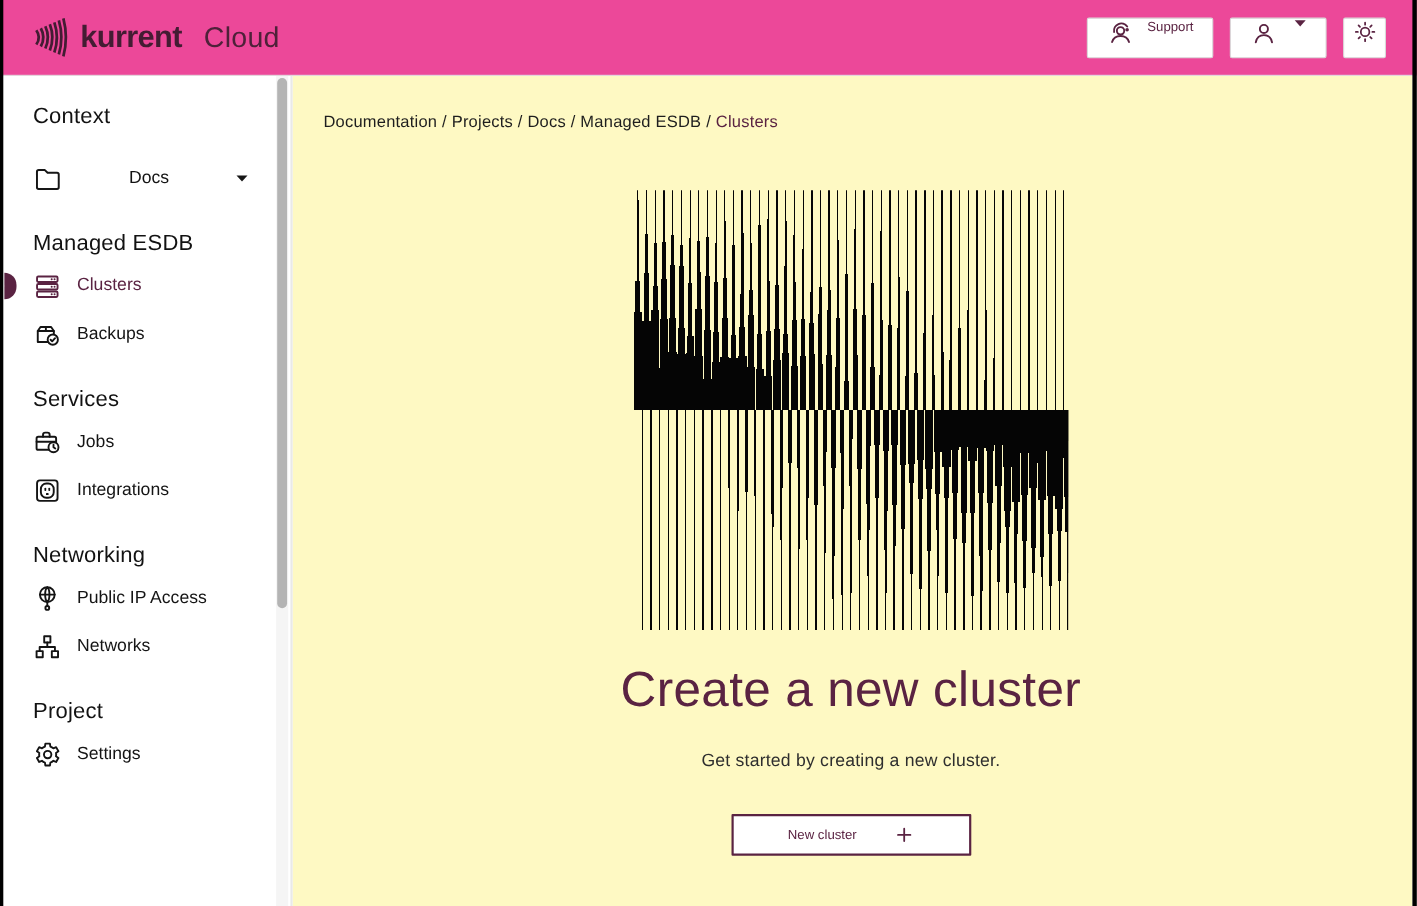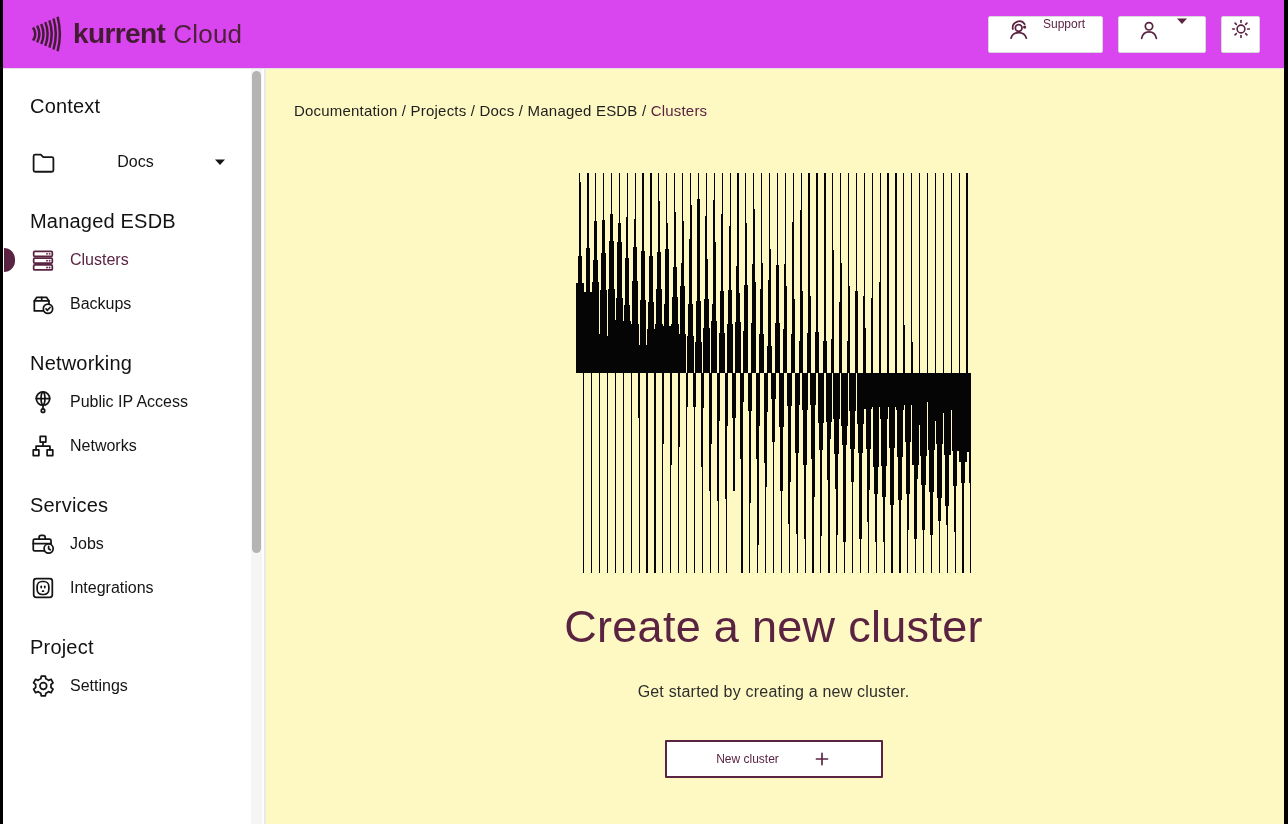--- a/index.html
+++ b/index.html
@@ -14,28 +14,28 @@
     --brand-dark: #431C33;
     --border: #d9d9d9;
   }
   .edge-bar { position: absolute; top: 0; height: 824px; background: #000; z-index: 60; }
   .edge-left { left: 0; width: 3px; }
   .edge-right { right: 0; width: 4px; }
 
   
   .app-header {
     position: absolute; left: 0; top: 0; width: 1288px; height: 69px;
-    background: #d946ef; border-bottom: 1px solid #e3e3e3;
+    background: #ec4899; border-bottom: 1px solid #e3e3e3;
     display: flex; align-items: center; padding: 0 28px 0 30px; z-index: 10;
   }
   .logo { display: flex; align-items: center; gap: 9px; }
   .logo-mark { display: flex; align-items: center; }
   .logo-text { display: flex; align-items: baseline; }
   .brand-name { font-size: 28px; font-weight: 700; letter-spacing: -0.6px; color: var(--brand-dark); }
-  .product-name { font-size: 26px; font-weight: 400; letter-spacing: 0.2px; color: #4E2139; margin-left: 8px; }
+  .product-name { font-size: 26px; font-weight: 400; letter-spacing: 0.2px; color: #4E2139; margin-left: 20px; }
   .header-actions { margin-left: auto; display: flex; align-items: center; gap: 15px; }
   .hbtn {
     display: flex; align-items: flex-start; gap: 11px; height: 37px;
     border: 1px solid var(--border); border-radius: 2px; background: #fff;
     color: var(--brand); font-size: 12px; font-weight: 500; padding: 0 17px; cursor: pointer;
     font-family: "Liberation Sans", sans-serif;
   }
   .hbtn .caret { margin-left: 3px; }
   .icon-btn { width: 39px; justify-content: center; padding: 0; }
   .ic { display: inline-flex; align-items: center; justify-content: center; }
@@ -201,47 +201,20 @@
                   <path d="M4 9.2h13.5M10.8 5.8v3.4"></path>
                   <circle cx="16.6" cy="16.4" r="4.3" fill="#fff"></circle>
                   <path d="M14.8 16.5l1.3 1.3 2.4-2.6"></path>
                 </svg>
               </span>
               <span>Backups</span>
             </div>
           </div>
         </div>
         <div class="side-section">
-          <div class="side-heading">Networking</div>
-          <div class="side-items">
-            <div class="side-item">
-              <span class="ic">
-                <svg width="26" height="26" viewBox="0 0 24 24" fill="none" stroke="currentColor" stroke-width="1.6" stroke-linecap="round" stroke-linejoin="round">
-                  <circle cx="12" cy="8.8" r="6.2"></circle>
-                  <path d="M12 2.6c-2.4 1.7-2.4 10.7 0 12.4M12 2.6c2.4 1.7 2.4 10.7 0 12.4M5.8 8.8h12.4"></path>
-                  <path d="M12 15v3.2"></path>
-                  <circle cx="12" cy="20" r="1.6"></circle>
-                </svg>
-              </span>
-              <span>Public IP Access</span>
-            </div>
-            <div class="side-item">
-              <span class="ic">
-                <svg width="26" height="26" viewBox="0 0 24 24" fill="none" stroke="currentColor" stroke-width="1.6" stroke-linecap="round" stroke-linejoin="round">
-                  <rect x="9.4" y="3.2" width="5.2" height="5.2"></rect>
-                  <rect x="3" y="15.6" width="5.2" height="5.2"></rect>
-                  <rect x="15.8" y="15.6" width="5.2" height="5.2"></rect>
-                  <path d="M12 8.4v3.8M12 12.2H5.6v3.4M12 12.2h6.4v3.4"></path>
-                </svg>
-              </span>
-              <span>Networks</span>
-            </div>
-          </div>
-        </div>
-        <div class="side-section">
           <div class="side-heading">Services</div>
           <div class="side-items">
             <div class="side-item">
               <span class="ic">
                 <svg width="26" height="26" viewBox="0 0 24 24" fill="none" stroke="currentColor" stroke-width="1.6" stroke-linecap="round" stroke-linejoin="round">
                   <rect x="3" y="7.4" width="16.4" height="11" rx="1.4"></rect>
                   <path d="M8.4 7.4V5.9c0-1 .8-1.9 1.9-1.9h1.8c1 0 1.9.9 1.9 1.9v1.5"></path>
                   <path d="M3 11.6h16.4"></path>
                   <circle cx="17.2" cy="16.2" r="4.2" fill="#fff"></circle>
                   <path d="M17.2 14.2v2.1l1.5 1"></path>
@@ -253,20 +226,47 @@
               <span class="ic">
                 <svg width="26" height="26" viewBox="0 0 24 24" fill="none" stroke="currentColor" stroke-width="1.6" stroke-linecap="round" stroke-linejoin="round">
                   <rect x="3.4" y="3.4" width="17.2" height="17.2" rx="2.4"></rect>
                   <rect x="6.6" y="6" width="10.8" height="12" rx="4.6"></rect>
                   <rect x="9.6" y="9.6" width="1.5" height="2.8" rx=".7" fill="currentColor" stroke="none"></rect>
                   <rect x="12.9" y="9.6" width="1.5" height="2.8" rx=".7" fill="currentColor" stroke="none"></rect>
                   <rect x="10.9" y="14.1" width="2.2" height="1.6" rx=".5" fill="currentColor" stroke="none"></rect>
                 </svg>
               </span>
               <span>Integrations</span>
+            </div>
+          </div>
+        </div>
+        <div class="side-section">
+          <div class="side-heading">Networking</div>
+          <div class="side-items">
+            <div class="side-item">
+              <span class="ic">
+                <svg width="26" height="26" viewBox="0 0 24 24" fill="none" stroke="currentColor" stroke-width="1.6" stroke-linecap="round" stroke-linejoin="round">
+                  <circle cx="12" cy="8.8" r="6.2"></circle>
+                  <path d="M12 2.6c-2.4 1.7-2.4 10.7 0 12.4M12 2.6c2.4 1.7 2.4 10.7 0 12.4M5.8 8.8h12.4"></path>
+                  <path d="M12 15v3.2"></path>
+                  <circle cx="12" cy="20" r="1.6"></circle>
+                </svg>
+              </span>
+              <span>Public IP Access</span>
+            </div>
+            <div class="side-item">
+              <span class="ic">
+                <svg width="26" height="26" viewBox="0 0 24 24" fill="none" stroke="currentColor" stroke-width="1.6" stroke-linecap="round" stroke-linejoin="round">
+                  <rect x="9.4" y="3.2" width="5.2" height="5.2"></rect>
+                  <rect x="3" y="15.6" width="5.2" height="5.2"></rect>
+                  <rect x="15.8" y="15.6" width="5.2" height="5.2"></rect>
+                  <path d="M12 8.4v3.8M12 12.2H5.6v3.4M12 12.2h6.4v3.4"></path>
+                </svg>
+              </span>
+              <span>Networks</span>
             </div>
           </div>
         </div>
         <div class="side-section">
           <div class="side-heading">Project</div>
           <div class="side-items">
             <div class="side-item">
               <span class="ic">
                 <svg width="26" height="26" viewBox="0 0 24 24" fill="none" stroke="currentColor" stroke-width="1.6" stroke-linecap="round" stroke-linejoin="round">
                   <path d="M19.3 13.4a7.3 7.3 0 0 0 0-2.8l2-1.5-1.9-3.3-2.3 1a7.3 7.3 0 0 0-2.5-1.5L14.2 2.8h-3.8l-.4 2.5a7.3 7.3 0 0 0-2.5 1.5l-2.3-1-1.9 3.3 2 1.5a7.3 7.3 0 0 0 0 2.8l-2 1.5 1.9 3.3 2.3-1a7.3 7.3 0 0 0 2.5 1.5l.4 2.5h3.8l.4-2.5a7.3 7.3 0 0 0 2.5-1.5l2.3 1 1.9-3.3z"></path>

